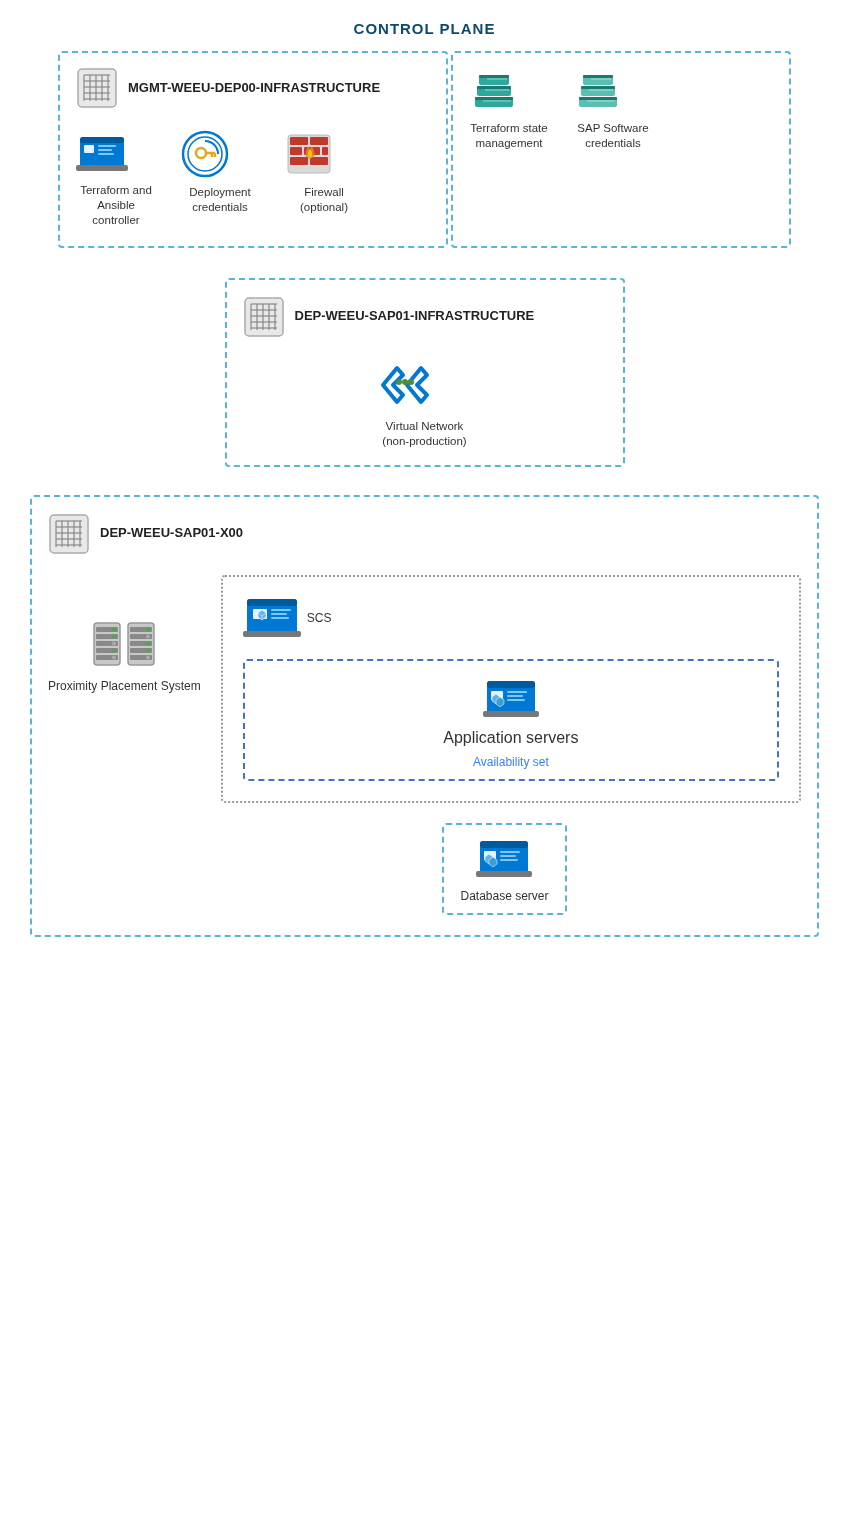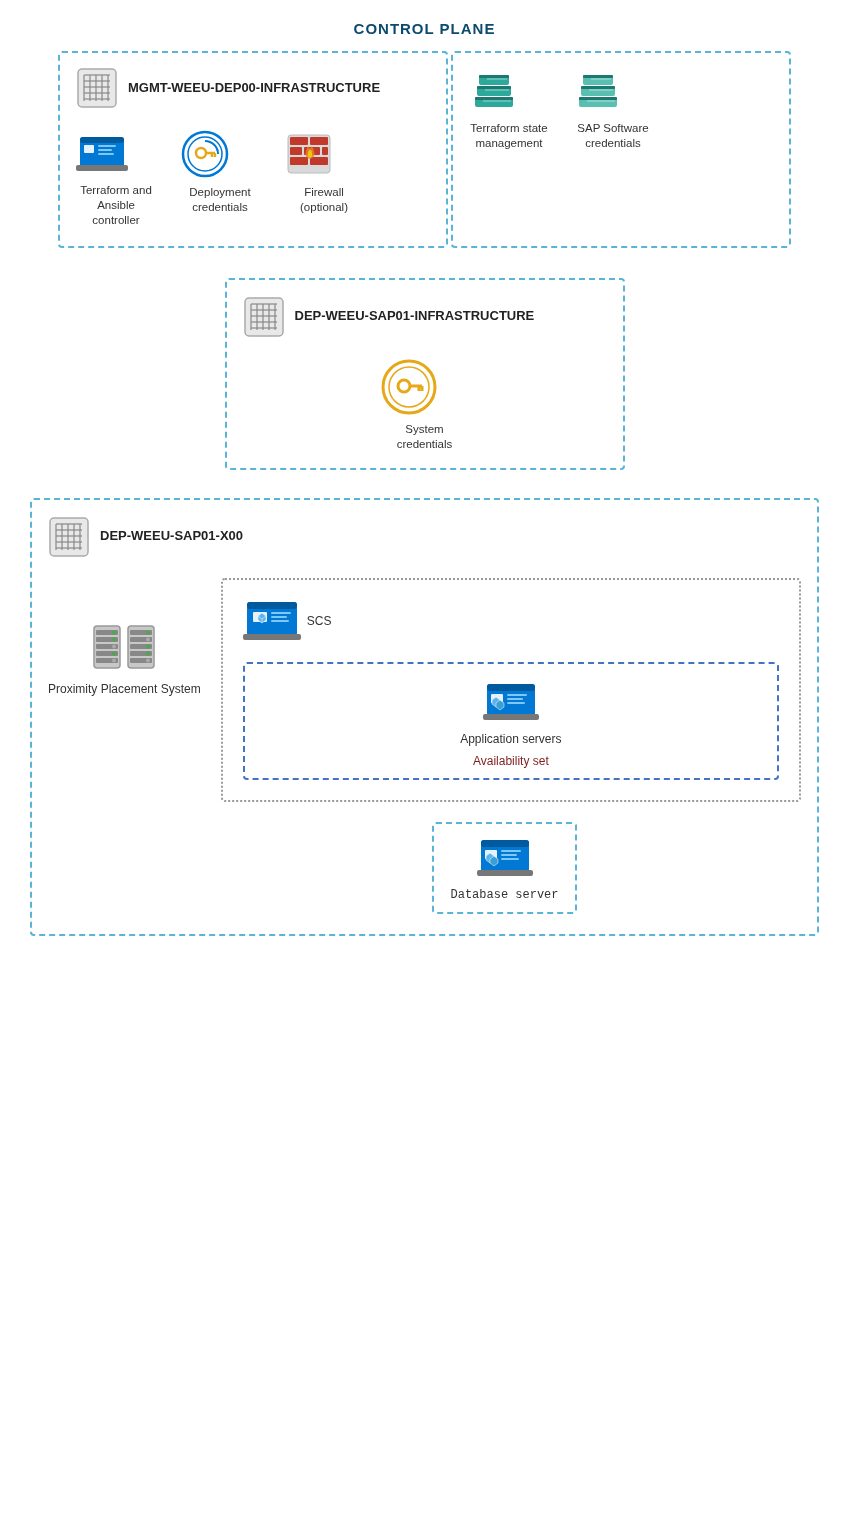--- a/index.html
+++ b/index.html
@@ -116,21 +116,21 @@
     .availability-dashed {
       border: 2px dashed #4472c4;
       border-radius: 4px;
       padding: 14px 16px 10px 16px;
       margin-top: 16px;
     }
 
     .avail-label {
       text-align: center;
       font-size: 12px;
-      color: #7f1d1d;
+      color: #3b82f6;
       margin-top: 8px;
     }
 
     
     svg { display: block; }
 
     .section-divider { margin: 28px 0 14px 0; }
   </style>
 </head>
 <body>
@@ -264,33 +264,33 @@
           <line x1="14" y1="8" x2="14" y2="34"></line>
           <line x1="20" y1="8" x2="20" y2="34"></line>
           <line x1="26" y1="8" x2="26" y2="34"></line>
           <line x1="32" y1="8" x2="32" y2="34"></line>
         </g>
       </svg>
       <div class="box-title">DEP-WEEU-SAP01-INFRASTRUCTURE</div>
     </div>
     <div class="box-icons-row" style="justify-content:center; gap:40px;">
 
-
-      <div class="icon-item" style="width:90px;">
-        <svg width="58" height="58" viewBox="0 0 58 58">
-          <circle cx="29" cy="29" r="26" fill="none" stroke="#e6a817" stroke-width="3"></circle>
-          <circle cx="29" cy="29" r="20" fill="none" stroke="#e6a817" stroke-width="1.5"></circle>
-
-          <circle cx="24" cy="28" r="6" fill="none" stroke="#e6a817" stroke-width="3"></circle>
-          <line x1="30" y1="28" x2="42" y2="28" stroke="#e6a817" stroke-width="3"></line>
-          <line x1="39" y1="28" x2="39" y2="33" stroke="#e6a817" stroke-width="3"></line>
-          <line x1="42" y1="28" x2="42" y2="33" stroke="#e6a817" stroke-width="3"></line>
+      <div class="icon-item" style="width:100px;">
+        <svg width="60" height="55" viewBox="0 0 60 55">
+
+          <path d="M8 27 L22 10 L28 17 L18 27 L28 37 L22 44 Z" fill="none" stroke="#0078d4" stroke-width="4" stroke-linejoin="round"></path>
+          <path d="M32 27 L46 10 L52 17 L42 27 L52 37 L46 44 Z" fill="none" stroke="#0078d4" stroke-width="4" stroke-linejoin="round"></path>
+
+          <circle cx="24" cy="24" r="3" fill="#4a8f3f"></circle>
+          <circle cx="30" cy="24" r="3" fill="#4a8f3f"></circle>
+          <circle cx="36" cy="24" r="3" fill="#4a8f3f"></circle>
         </svg>
-        <span class="label">System credentials</span>
-      </div>
+        <span class="label">Virtual Network (non-production)</span>
+      </div>
+
     </div>
   </div>
 </div>
 
 <div class="sap-system-section section-divider">
 
   <div class="sap-system-outer">
     <div class="box-header">
       <svg width="42" height="42" viewBox="0 0 42 42">
         <rect x="2" y="2" width="38" height="38" rx="4" fill="#e8e8e8" stroke="#aaa" stroke-width="1.5"></rect>
@@ -369,29 +369,29 @@
               <rect x="4" y="6" width="48" height="7" rx="3" fill="#005a9e"></rect>
               <rect x="0" y="36" width="56" height="6" rx="2" fill="#777"></rect>
               <rect x="8" y="16" width="12" height="9" rx="1" fill="#fff" opacity="0.9"></rect>
               <rect x="24" y="16" width="20" height="2" rx="1" fill="#7ec8f7"></rect>
               <rect x="24" y="20" width="16" height="2" rx="1" fill="#7ec8f7"></rect>
               <rect x="24" y="24" width="18" height="2" rx="1" fill="#7ec8f7"></rect>
 
               <path d="M9 22 L13 19 L17 22 L17 26 L13 29 L9 26 Z" fill="#5bb3f0" stroke="#fff" stroke-width="0.5"></path>
               <path d="M13 25 L17 22 L21 25 L21 29 L17 32 L13 29 Z" fill="#3a9fd4" stroke="#fff" stroke-width="0.5"></path>
             </svg>
-            <span style="font-size:12px; text-align:center;">Application servers</span>
+            <span style="font-size:16px; text-align:center;">Application servers</span>
           </div>
           <div class="avail-label">Availability set</div>
         </div>
       </div>
     </div>
 
     <div style="display:flex; flex-direction:column; align-items:center; gap:6px; margin-top:20px; margin-left:160px;">
-      <div style="border:2px dashed #5ab4d6; border-radius:4px; padding:10px 16px;font-family:Liberation Mono, monospace;">
+      <div style="border:2px dashed #5ab4d6; border-radius:4px; padding:10px 16px;">
         <div style="display:flex; flex-direction:column; align-items:center; gap:6px;">
           <svg width="56" height="48" viewBox="0 0 56 48">
             <rect x="4" y="6" width="48" height="32" rx="3" fill="#0078d4"></rect>
             <rect x="4" y="6" width="48" height="7" rx="3" fill="#005a9e"></rect>
             <rect x="0" y="36" width="56" height="6" rx="2" fill="#777"></rect>
             <rect x="8" y="16" width="12" height="9" rx="1" fill="#fff" opacity="0.9"></rect>
             <rect x="24" y="16" width="20" height="2" rx="1" fill="#7ec8f7"></rect>
             <rect x="24" y="20" width="16" height="2" rx="1" fill="#7ec8f7"></rect>
             <rect x="24" y="24" width="18" height="2" rx="1" fill="#7ec8f7"></rect>
             <path d="M9 22 L13 19 L17 22 L17 26 L13 29 L9 26 Z" fill="#5bb3f0" stroke="#fff" stroke-width="0.5"></path>

